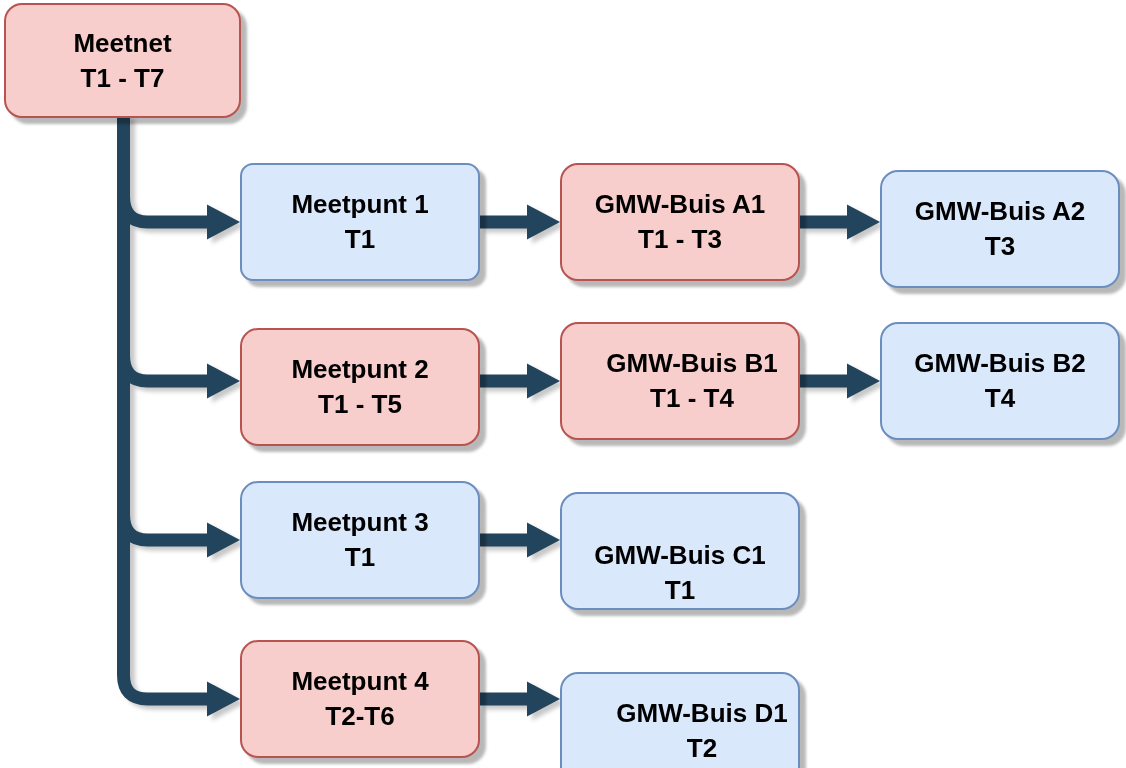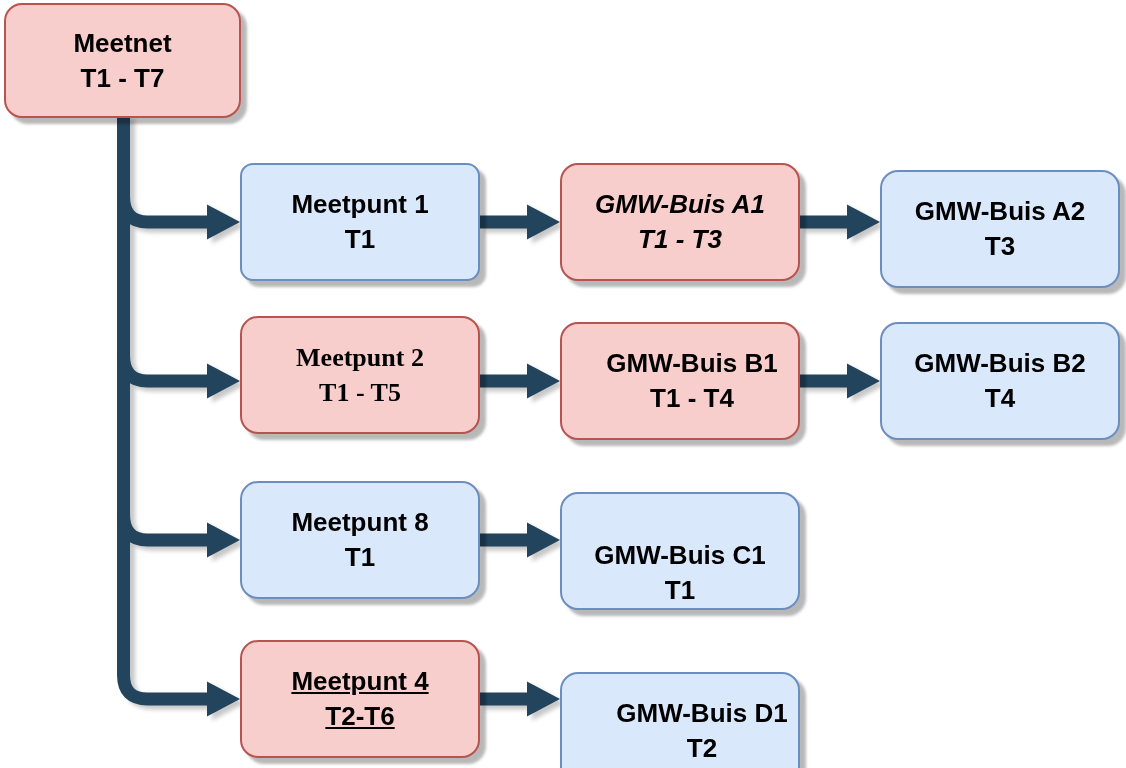--- a/index.html
+++ b/index.html
@@ -85,52 +85,52 @@
 
   <div class="node red" style="left:4px; top:3px; width:237px; height:115px;">
     <span>Meetnet</span>
     <span>T1 - T7</span>
   </div>
 
   <div class="node blue" style="left:240px; top:163px;border-radius:13px;">
     <span>Meetpunt 1</span>
     <span>T1</span>
   </div>
-  <div class="node red" style="left:560px; top:163px;font-style:italic;">
+  <div class="node red" style="left:560px; top:163px;">
     <span>GMW-Buis A1</span>
     <span>T1 - T3</span>
   </div>
   <div class="node blue" style="left:880px; top:163px;margin-top:7px;">
     <span>GMW-Buis A2</span>
     <span>T3</span>
   </div>
 
-  <div class="node red" style="left:240px; top:316px;font-family:Liberation Serif, serif;">
+  <div class="node red" style="left:240px; top:328px;">
     <span>Meetpunt 2</span>
     <span>T1 - T5</span>
   </div>
   <div class="node red" style="left:560px; top:322px;padding-left:24px;">
     <span>GMW-Buis B1</span>
     <span>T1 - T4</span>
   </div>
   <div class="node blue" style="left:880px; top:322px;text-align:center;">
     <span>GMW-Buis B2</span>
     <span>T4</span>
   </div>
 
   <div class="node blue" style="left:240px; top:481px;">
-    <span>Meetpunt 8</span>
+    <span>Meetpunt 3</span>
     <span>T1</span>
   </div>
   <div class="node blue" style="left:560px; top:492px;justify-content:flex-end;">
     <span>GMW-Buis C1</span>
     <span>T1</span>
   </div>
 
-  <div class="node red" style="left:240px; top:640px;text-decoration:underline;">
+  <div class="node red" style="left:240px; top:640px;">
     <span>Meetpunt 4</span>
     <span>T2-T6</span>
   </div>
   <div class="node blue" style="left:560px; top:672px;padding-left:44px;">
     <span>GMW-Buis D1</span>
     <span>T2</span>
   </div>
 
 </div>
 

